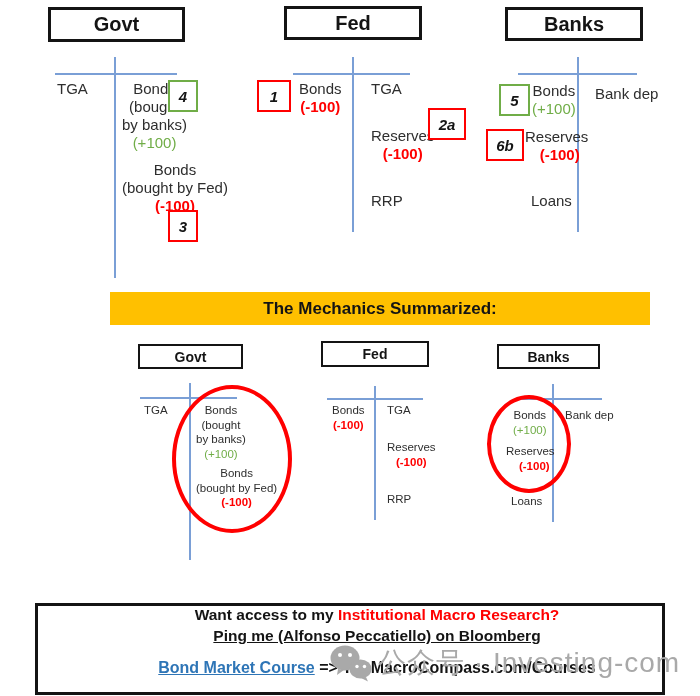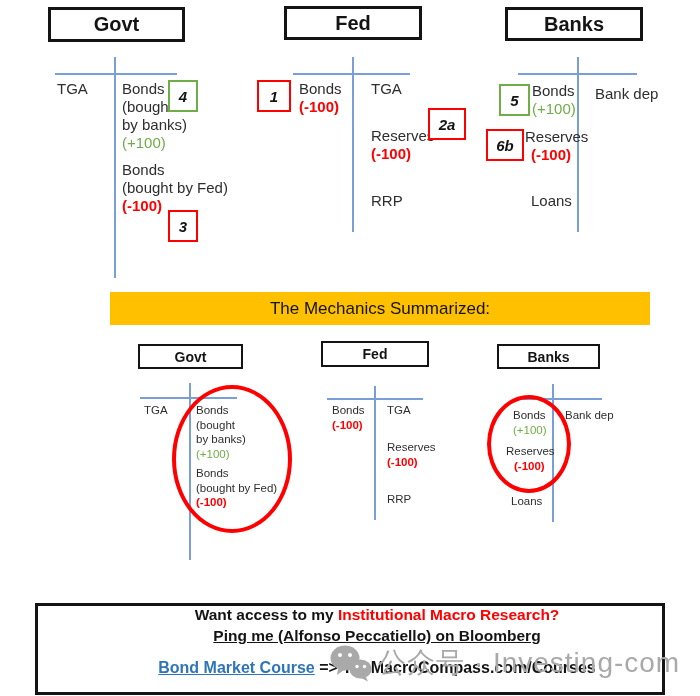--- a/index.html
+++ b/index.html
@@ -4,32 +4,32 @@
 <style>
   html,body{margin:0;padding:0;background:#fff;}
   #stage{position:relative;width:700px;height:696px;background:#fff;overflow:hidden;
          font-family:"Liberation Sans",sans-serif;color:#262626;border-radius:26px;}
   .hbox{position:absolute;border:3px solid #141414;background:#fff;display:flex;
         align-items:center;justify-content:center;font-weight:bold;font-size:20px;color:#141414;}
   .hbox.sm{border-width:2px;font-size:14px;}
   .vline,.hline{position:absolute;background:var(--account-line,#7a9fd6);}
   .vline{width:2px;}
   .hline{height:2px;}
-  .lbl{position:absolute;font-size:15px;line-height:18px;color:#2e2e2e;}
+  .lbl{position:absolute;font-size:15px;line-height:18px;color:#2e2e2e;text-align:center;}
   .lbl.sm{font-size:11.5px;line-height:14.5px;}
   .green{color:var(--green,#70ad47);font-weight:normal;}
   .red{color:var(--red,#ff0000);font-weight:bold;}
   .badge{position:absolute;background:#fff;display:flex;align-items:center;justify-content:center;
          font-weight:bold;font-style:italic;font-size:15px;color:#141414;}
   .badge.g{border:2.5px solid var(--green,#70ad47);}
   .badge.r{border:2.5px solid var(--red,#ff0000);}
   .ellipse{position:absolute;border:4px solid var(--red,#ff0000);border-radius:50%;}
   #banner{position:absolute;left:110px;top:292px;width:540px;height:33px;
           background:var(--banner-bg,#ffc000);display:flex;align-items:center;justify-content:center;
-          font-weight:normal;font-size:17px;color:#141414;}
+          font-weight:bold;font-size:17px;color:#141414;}
   #footer-box{position:absolute;left:35px;top:603px;width:624px;height:86px;border:3px solid #141414;background:#fff;}
   .fline{position:absolute;left:35px;width:684px;text-align:center;font-weight:bold;font-size:15.5px;color:#141414;}
   .u{text-decoration:underline;text-align:center;}
   .link{color:var(--link-blue,#2e75b6);text-decoration:underline;}
   #watermark{position:absolute;left:330px;top:644px;display:flex;align-items:center;gap:6px;
              color:var(--watermark,#a9a9a9);font-size:28px;letter-spacing:1px;white-space:nowrap;z-index:5;}
 </style>
 </head>
 <body>
 

